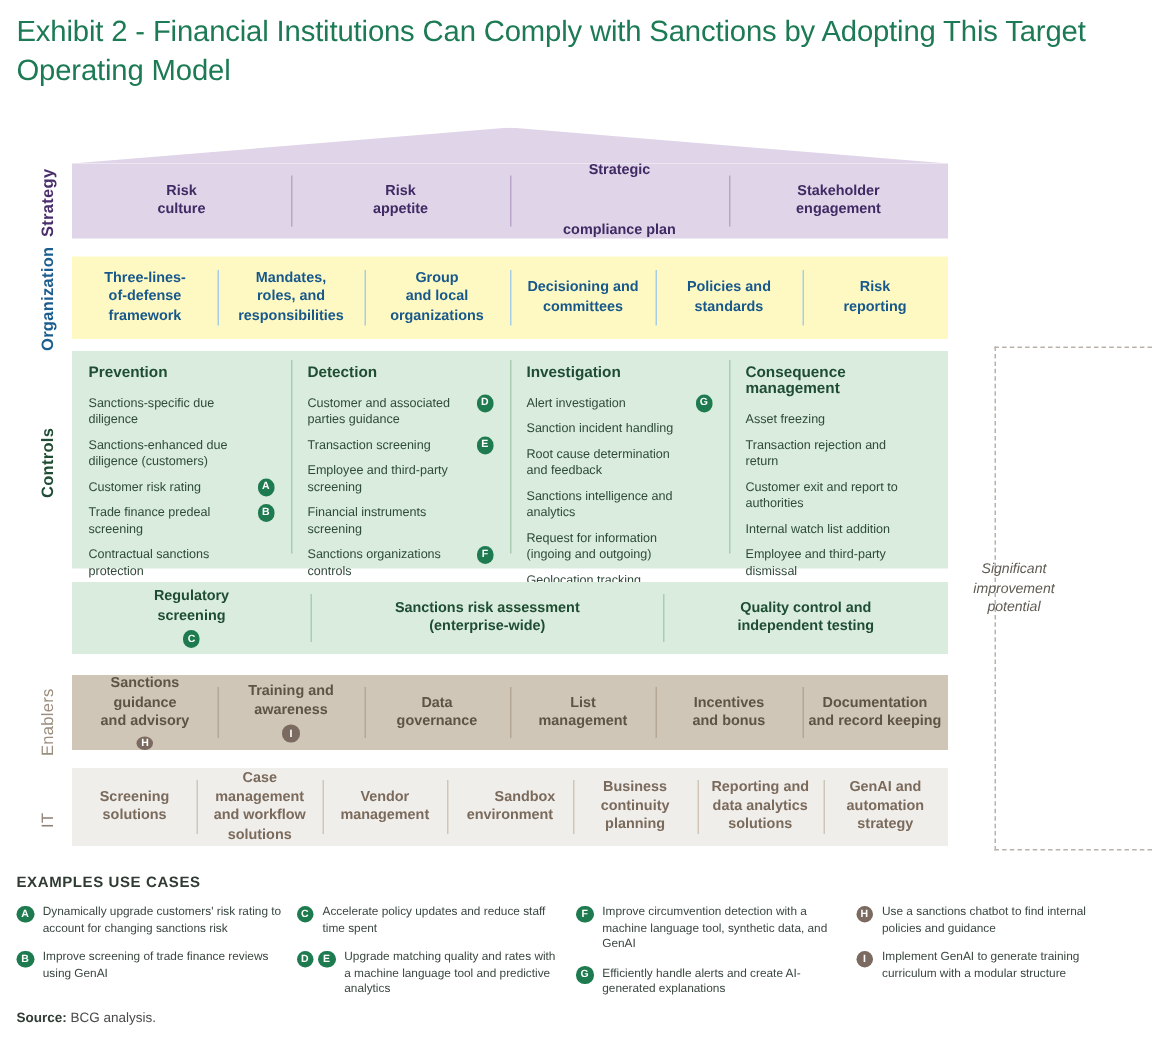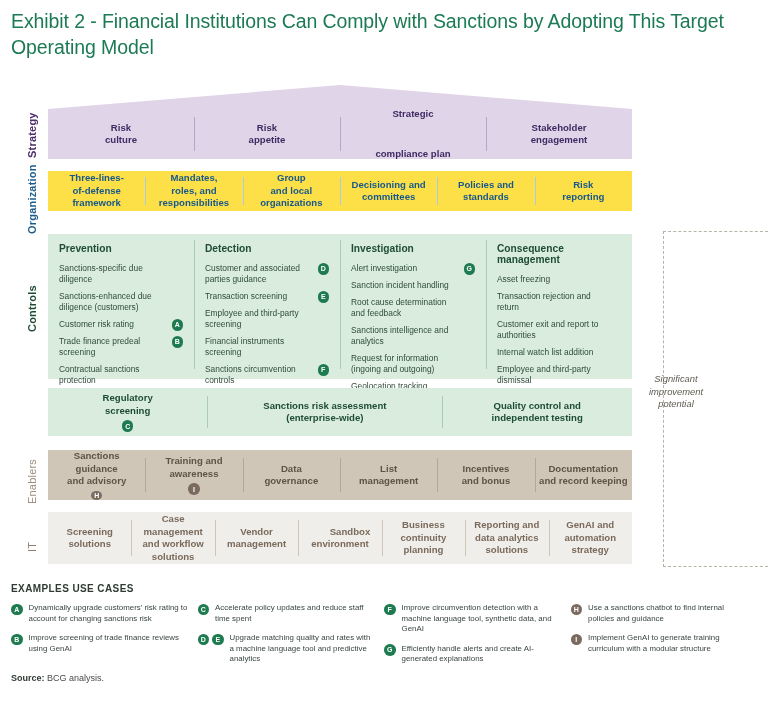--- a/index.html
+++ b/index.html
@@ -59,21 +59,21 @@
     content:"";position:absolute;left:0;top:16%;bottom:16%;
     width:1px;
   }
 
   
   .band-strategy{top:31px;height:50px;background:#e0d4e8;}
   .band-strategy .cell{color:#3f2a63;}
   .band-strategy .cell + .cell::before{background:#b8a5c8;}
 
   
-  .band-org{top:93px;height:40px;background:#fde047;}
+  .band-org{top:93px;height:55px;background:#fef9c3;}
   .band-org .cell{color:#17588c;}
   .band-org .cell + .cell::before{background:#a7cde6;}
 
   
   .controls-box{
     position:absolute;left:48px;top:156px;width:584px;height:145px;
     background:#d9ecdd;
     display:flex;
   }
   .ccol{
@@ -227,21 +227,21 @@
           <div class="citem"><span>Trade finance predeal screening</span><span class="badge" style="position: absolute; right: 0px; top: 0px;">B</span></div>
           <div class="citem"><span>Contractual sanctions protection</span></div>
           <div class="citem"><span>Horizon scanning and preparedness</span></div>
         </div>
         <div class="ccol">
           <h4>Detection</h4>
           <div class="citem"><span>Customer and associated parties guidance</span><span class="badge" style="position: absolute; right: 0px; top: 0px;">D</span></div>
           <div class="citem"><span>Transaction screening</span><span class="badge" style="position: absolute; right: 0px; top: 0px;">E</span></div>
           <div class="citem"><span>Employee and third-party screening</span></div>
           <div class="citem"><span>Financial instruments screening</span></div>
-          <div class="citem"><span>Sanctions circumvention controls</span><span class="badge" style="position: absolute; right: 0px; top: 0px;">F</span></div>
+          <div class="citem"><span>Sanctions organizations controls</span><span class="badge" style="position: absolute; right: 0px; top: 0px;">F</span></div>
           <div class="citem"><span>Vessel screening and tracking</span></div>
         </div>
         <div class="ccol">
           <h4>Investigation</h4>
           <div class="citem"><span>Alert investigation</span><span class="badge" style="position: absolute; right: 0px; top: 0px;">G</span></div>
           <div class="citem"><span>Sanction incident handling</span></div>
           <div class="citem"><span>Root cause determination and feedback</span></div>
           <div class="citem"><span>Sanctions intelligence and analytics</span></div>
           <div class="citem"><span>Request for information (ingoing and outgoing)</span></div>
           <div class="citem"><span>Geolocation tracking</span></div>

